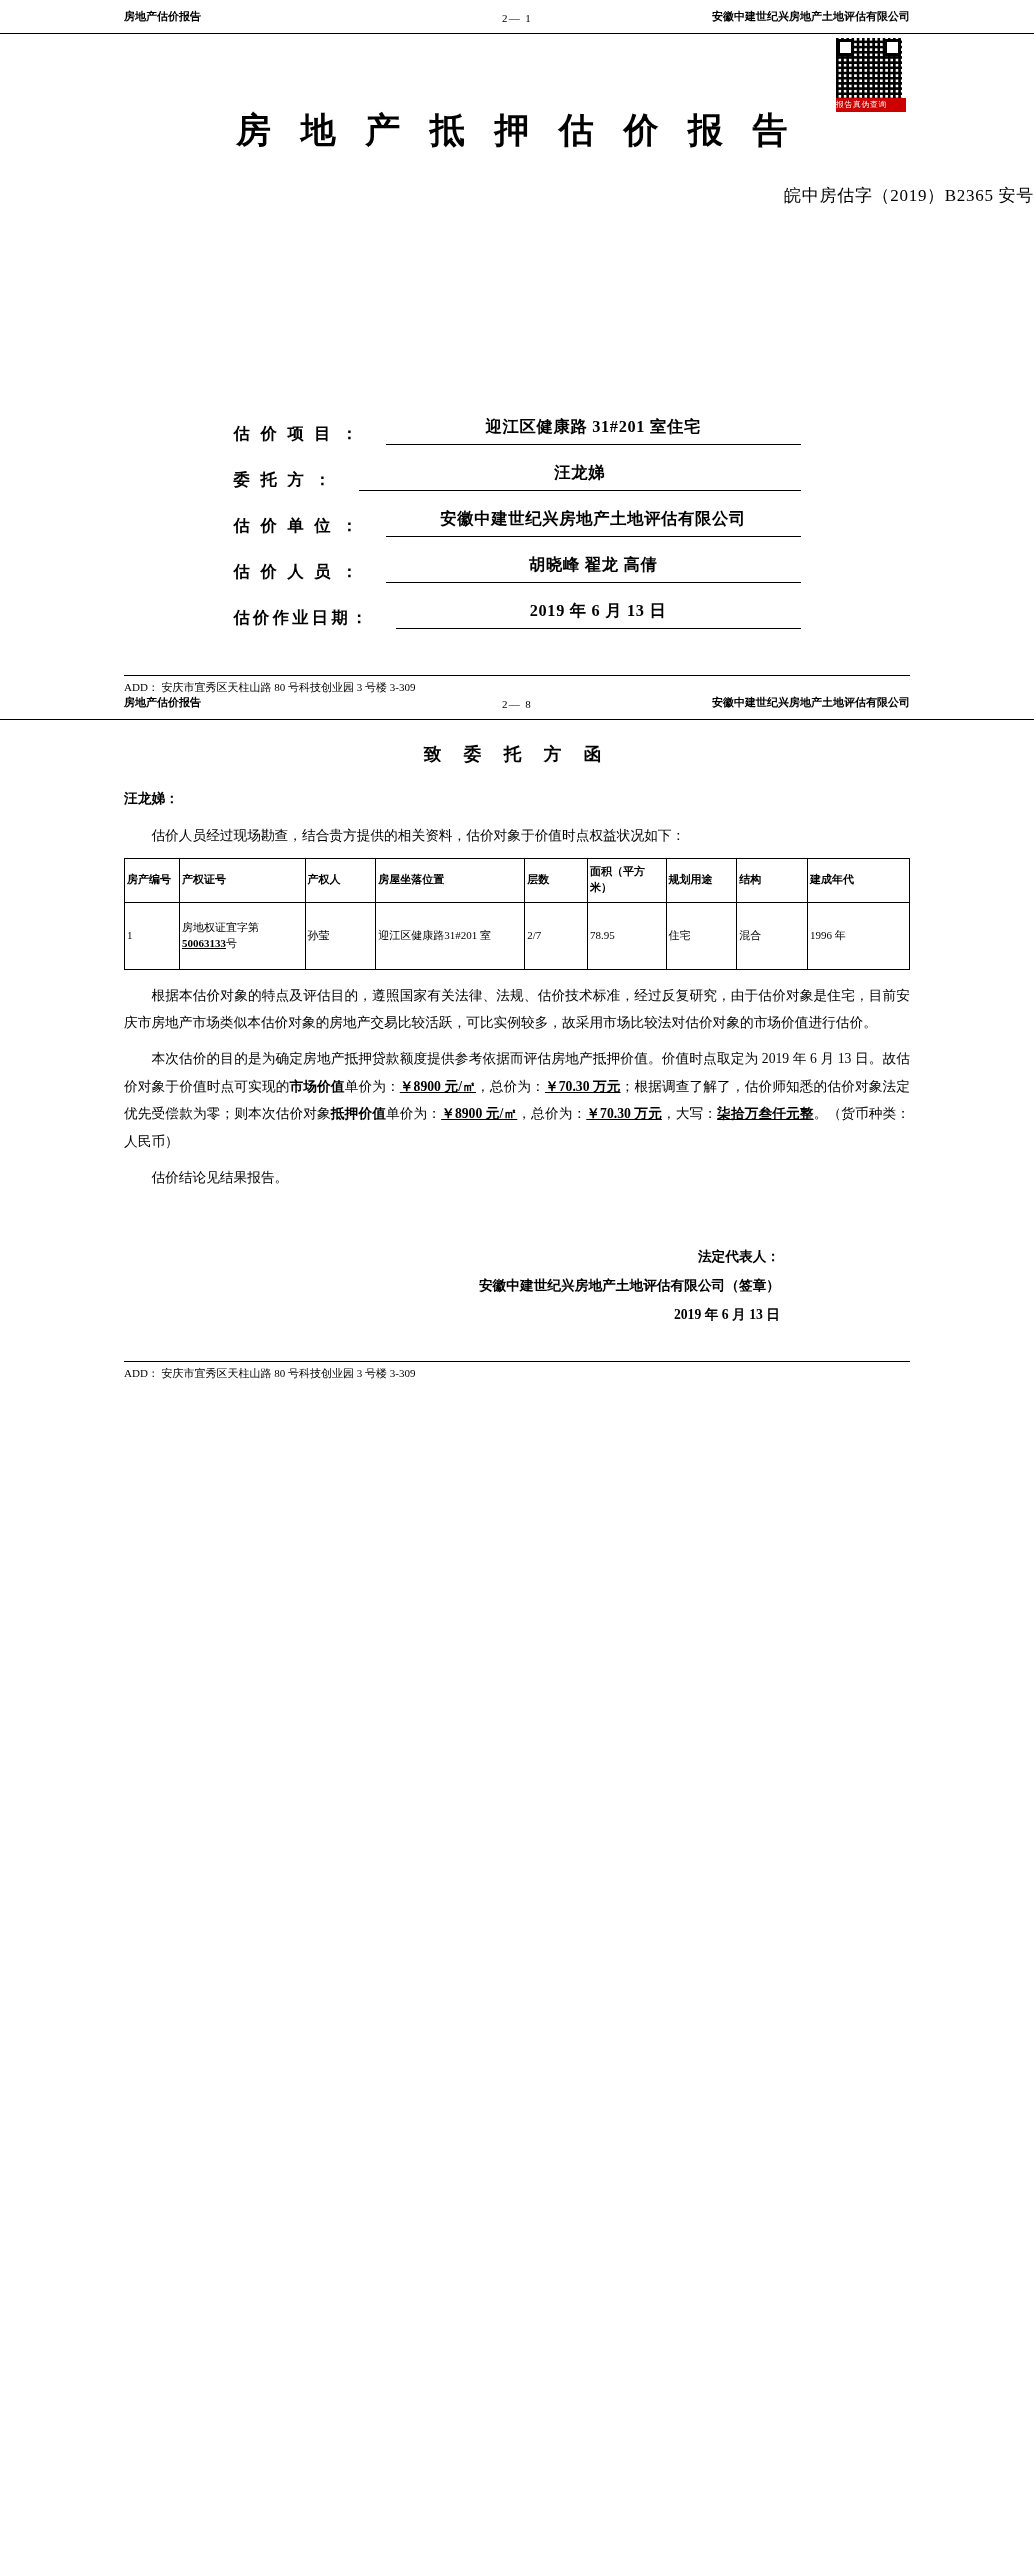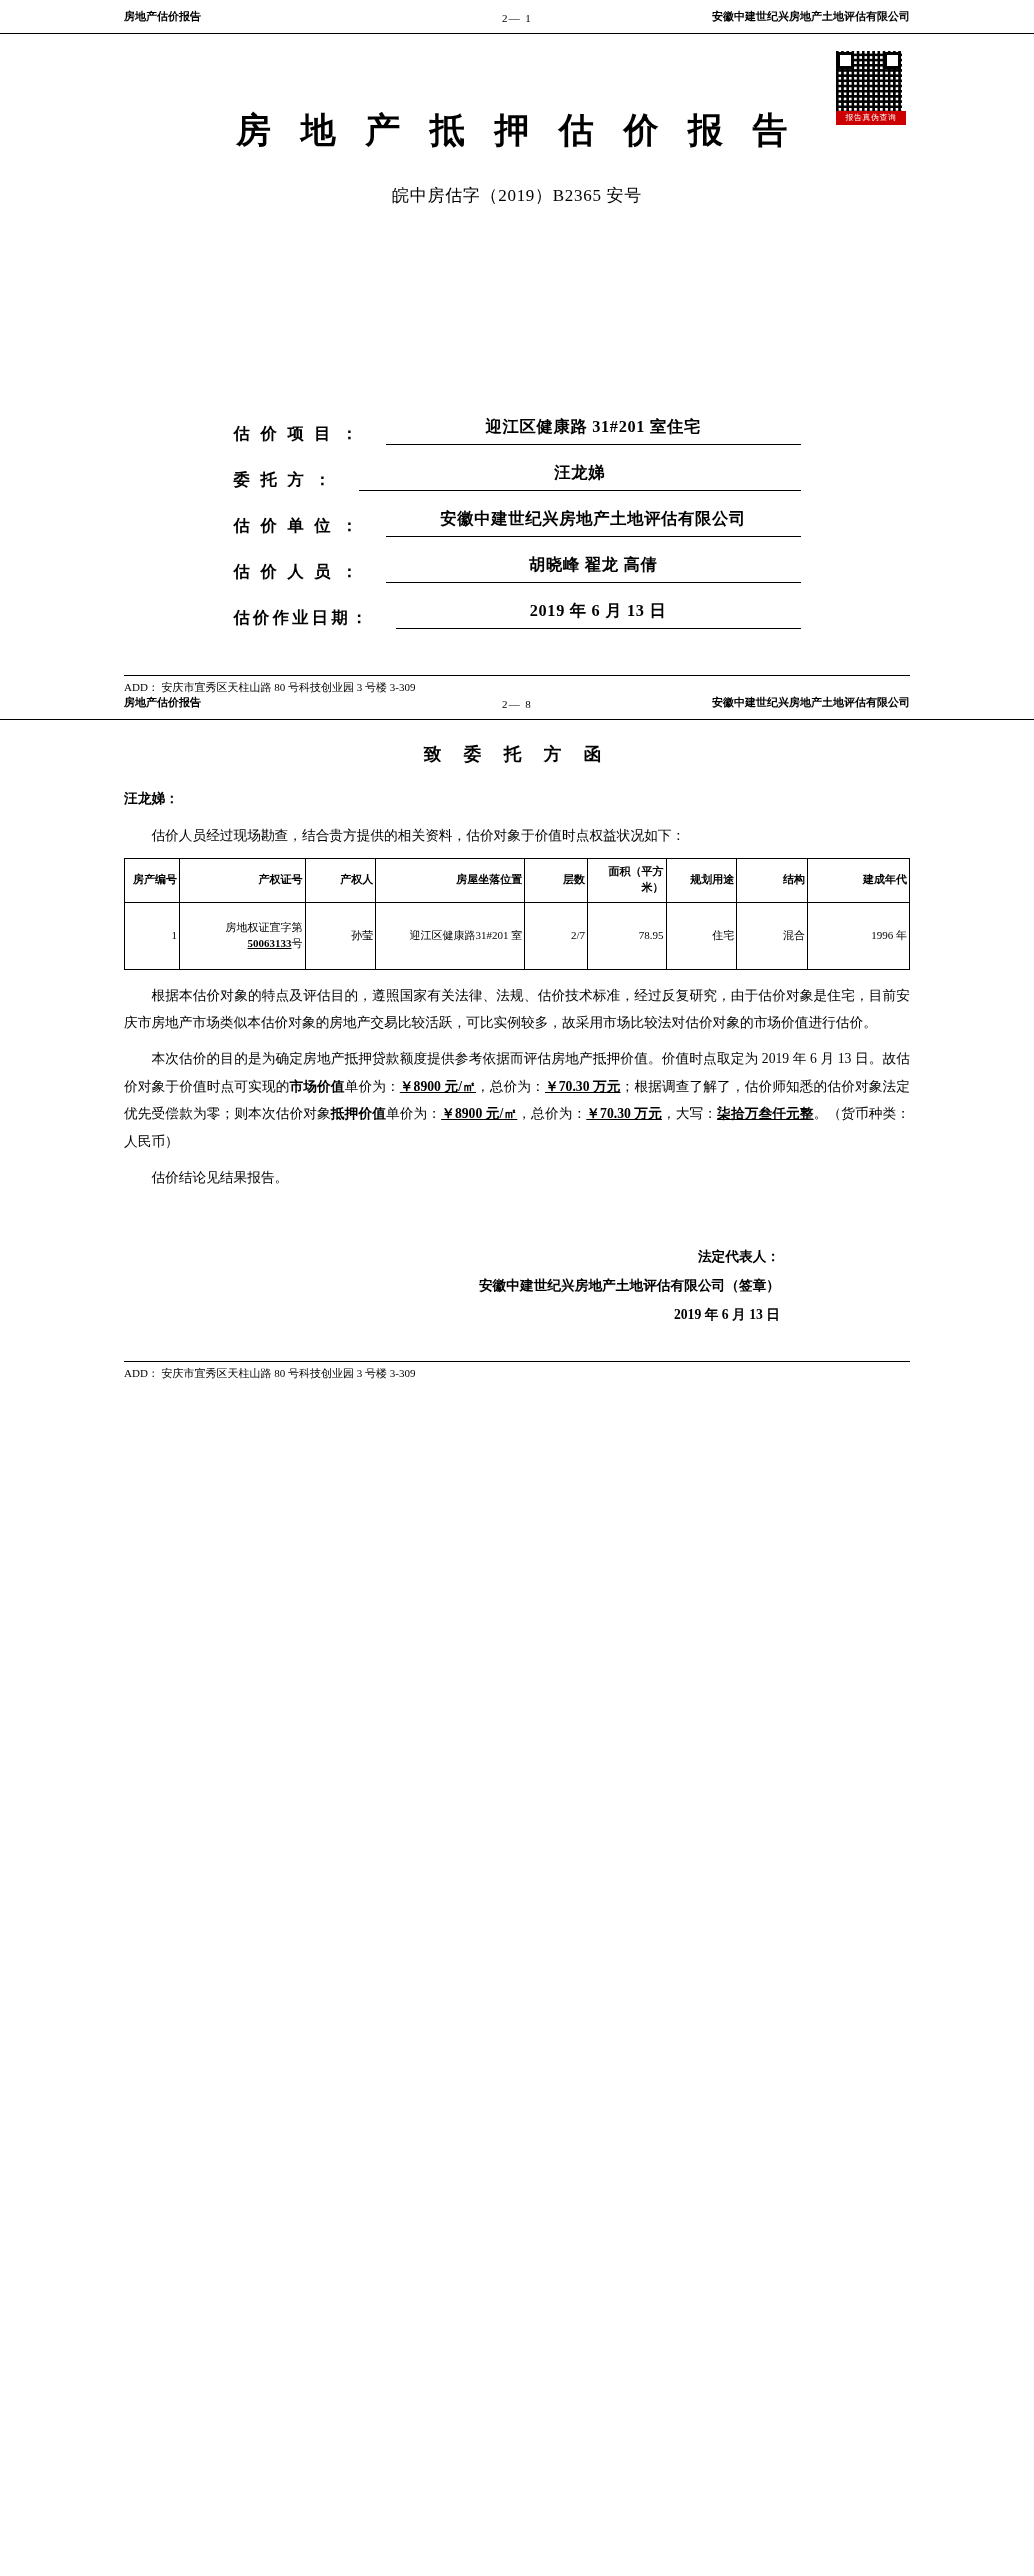--- a/index.html
+++ b/index.html
@@ -30,23 +30,23 @@
     margin-top: 9px;
   }
   .run-head .rh-left { width: 33%; text-align: left; }
   .run-head .rh-mid { width: 34%; text-align: center; letter-spacing: 1.3px; font-weight: normal;}
   .run-head .rh-right { width: 33%; text-align: right; }
 
   
   .qr-wrap {
     position: absolute;
     right: 128px;
-    top: 42px;
+    top: 29px;
     width: 70px;
-    text-align: center;
+    text-align: left;
   }
   .qr {
     width: 66px;
     height: 60px;
     background-color: #fff;
     background-image:
       repeating-linear-gradient(90deg, #000 0 2.6px, transparent 2.6px 5.2px),
       repeating-linear-gradient(0deg, #000 0 2.6px, transparent 2.6px 5.2px);
     background-size: 5.2px 5.2px, 5.2px 5.2px;
     position: relative;
@@ -73,21 +73,21 @@
   h1.cover-title {
     margin: 73px 0 0 0;
     text-align: center;
     font-size: 35px;
     font-weight: bold;
     letter-spacing: 10.4px;
     font-family: "Liberation Serif", "DejaVu Serif", serif;
   }
   .cover-code {
     margin-top: 30px;
-    text-align: center;
+    text-align: right;
     font-size: 17px;
     letter-spacing: 0.7px;
   }
 
   .cover-fields {
     margin: 209px auto 0 auto;
     width: 567px;
   }
   .cfield {
     display: flex;
@@ -137,21 +137,21 @@
   }
   p.noind { text-indent: 0; font-weight: bold; }
   .u { text-decoration: underline; font-weight: bold; }
   .b { font-weight: bold; }
 
   table.prop {
     border-collapse: collapse;
     width: 100%;
     margin: 9px 0 11.7px 0;
     font-size: 11px;
-    text-align: right;
+    text-align: left;
   }
   table.prop th, table.prop td {
     border: 1px solid #000;
     padding: 5.2px 2px;
     line-height: 1.45;
   }
   table.prop th { font-weight: bold; }
   table.prop td.tall { height: 56px; }
 
   .sign-block {

